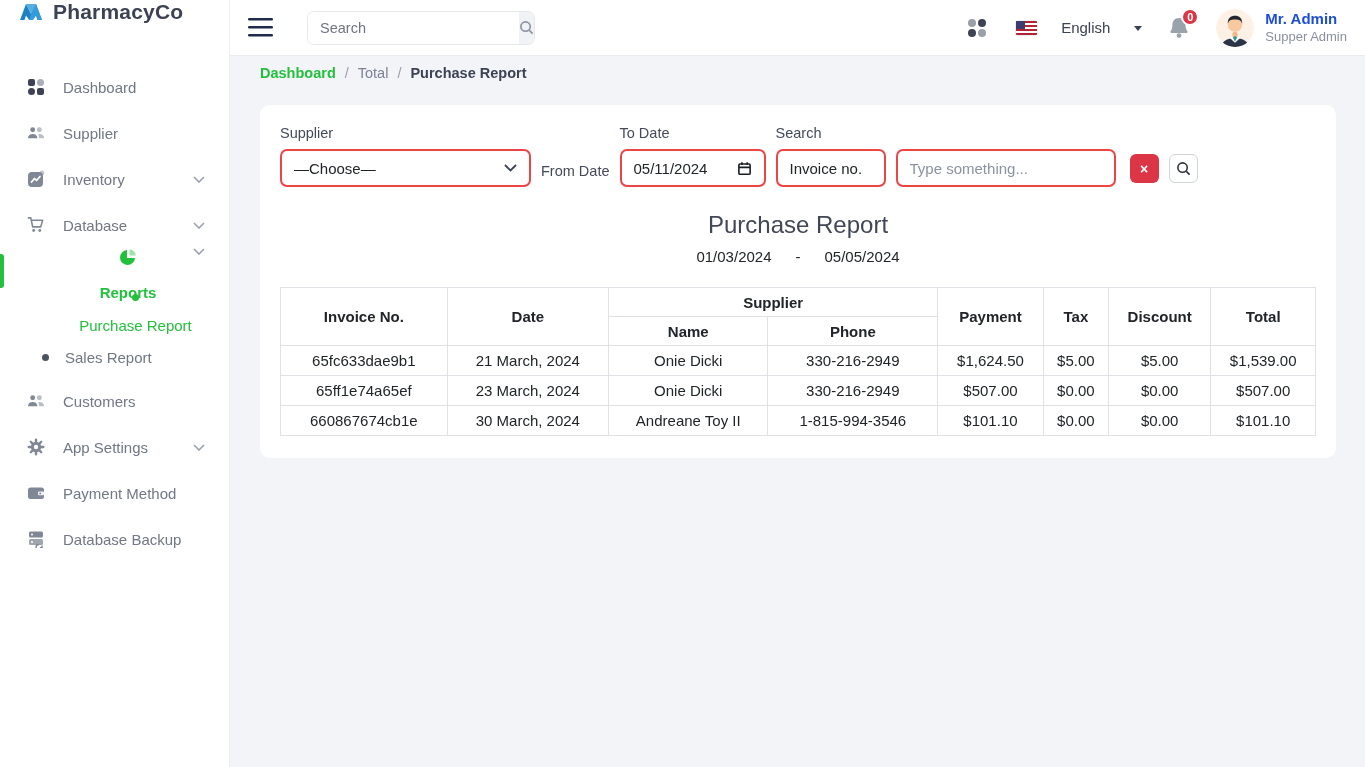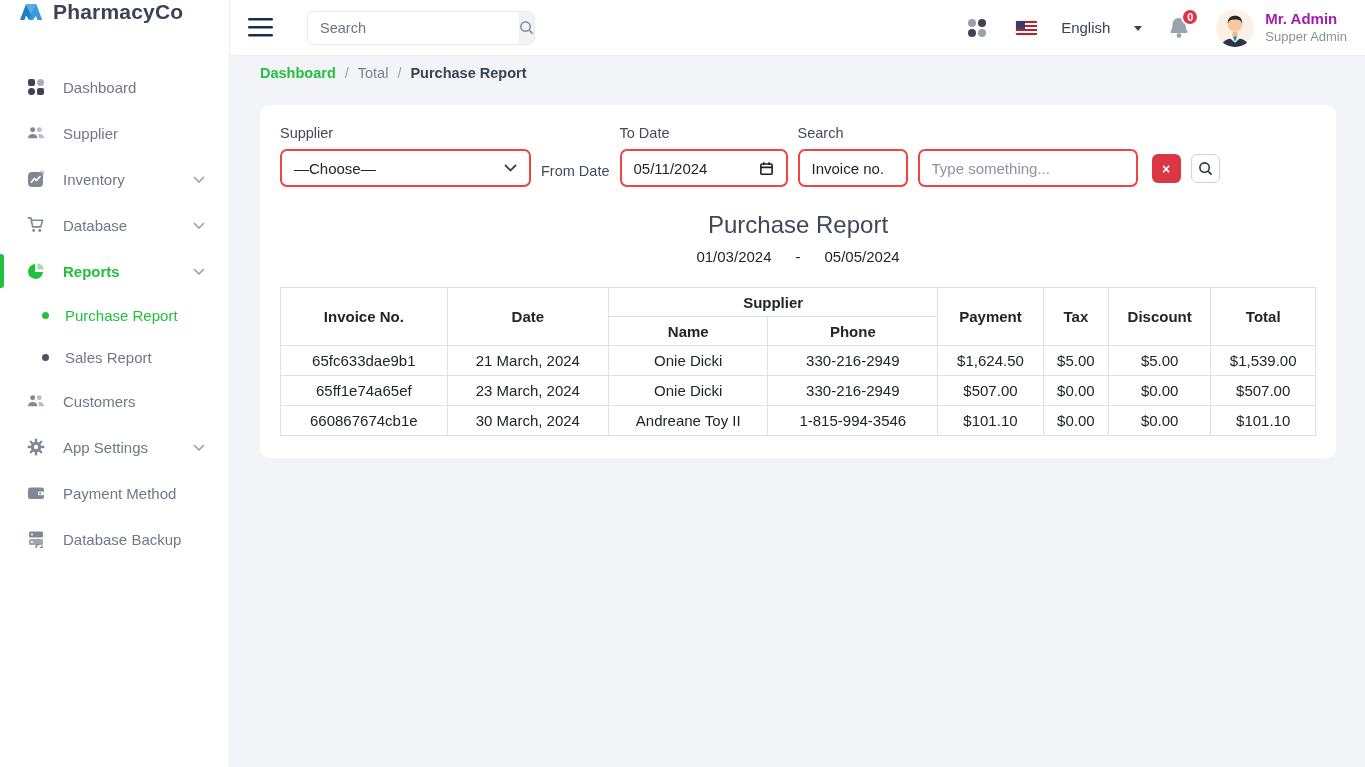--- a/index.html
+++ b/index.html
@@ -19,21 +19,21 @@
   .brand-name { font-size:21px; font-weight:bold; color:#3b4253; letter-spacing:.2px; }
   #side-menu { padding-top:8px; }
   .side-item {
     position:relative; display:flex; align-items:center; gap:18px;
     height:46px; padding-left:27px; cursor:pointer;
     color:#707786; font-size:15px; font-weight:500;
   }
   .side-item .s-icon { width:18px; height:18px; display:flex; align-items:center; justify-content:center; color:#808896; }
   .side-item .s-label { white-space:nowrap; }
   .side-item .chev { position:absolute; right:24px; color:#9aa1ac; display:flex; }
-  .side-item.active { color:var(--accent,#22c03c); font-weight:bold; }
+  .side-item.active { color:var(--accent,#22c03c); font-weight:bold;flex-direction:column; }
   .side-item.active .s-icon { color:var(--accent,#22c03c); }
   .side-item.active:not(.sub)::before {
     content:""; position:absolute; left:0; top:6px; bottom:6px; width:4px;
     background:var(--accent,#22c03c); border-radius:0 3px 3px 0;
   }
   .side-item.sub { height:42px; padding-left:42px; gap:16px; font-weight:500; }
   .side-item.sub .bullet { width:7px; height:7px; border-radius:50%; background:#4b5260; }
   .side-item.sub.active .bullet { background:var(--accent,#22c03c); }
   
   header {
@@ -57,40 +57,40 @@
   .flag::after { content:""; position:absolute; left:0; top:0; width:9px; height:8px; background:#3c3b6e; }
   .lang-label { font-size:15px; color:#3b4253; }
   .caret { width:0; height:0; border-left:4.5px solid transparent; border-right:4.5px solid transparent;
     border-top:5px solid #3b4253; margin-top:2px; }
   .bell-wrap { position:relative; cursor:pointer; display:flex; }
   .badge { position:absolute; top:-8px; right:-9px; min-width:18px; height:18px; border-radius:50%;
     background:var(--danger,#dc3545); border:2px solid #fff; color:#fff; font-size:11px; font-weight:bold;
     display:flex; align-items:center; justify-content:center; }
   .user { display:flex; align-items:center; gap:11px; cursor:pointer; }
   .avatar { width:38px; height:38px; border-radius:50%; overflow:hidden; flex:0 0 auto; }
-  .user-name { font-size:15px; font-weight:bold; color:#a21caf; line-height:1.25; }
+  .user-name { font-size:15px; font-weight:bold; color:#1d4ed8; line-height:1.25; }
   .user-role { font-size:13px; color:#8a919d; line-height:1.25; }
   
   main { margin-left:230px; padding:20px 29px 0 30px; }
   .page-title { font-size:26px; font-weight:500; color:#414757; }
   .breadcrumb { display:flex; align-items:center; gap:9px; margin-top:14px; font-size:14.5px; }
   .bc-home { color:var(--accent,#22c03c); font-weight:bold; cursor:pointer; }
   .bc-sep { color:#9aa1ac; }
   .bc-mid { color:#7b8295; cursor:pointer; }
   .bc-cur { color:#3b4253; font-weight:bold; }
   .card { margin-top:24px; background:#fff; border-radius:10px; padding:20px 20px 22px; }
   .filters { display:flex; align-items:flex-end; gap:10px; }
   .fgroup { display:flex; flex-direction:column; }
   .flabel { font-size:14.5px; color:#434a5a; margin-bottom:8px; }
   .input { height:38px; border:2px solid #ef4444; border-radius:7px; background:#fff;
     display:flex; align-items:center; padding:0 12px; font-size:15px; color:#212529; cursor:pointer; }
   .input.select { justify-content:space-between; }
   .sel-supplier { width:251px; }
   .date-input { width:165px; justify-content:space-between; }
-  .date-input.to { width:168px;align-items:center; }
+  .date-input.to { width:146px;align-items:center; }
   .sel-field { width:110px; }
   .search-text { width:220px; }
   .search-text input { width:100%; height:100%; border:none; outline:none; font-size:15px;
     font-family:"Liberation Sans",sans-serif; color:#212529; background:transparent; }
   .search-text input::placeholder { color:#8b93a0; }
   .btn-clear { width:29px; height:29px; margin-left:4px; margin-bottom:4px; border:none; border-radius:6px;
     background:var(--danger,#dc3545); color:#fff; font-size:14px; font-weight:bold; cursor:pointer;
     display:flex; align-items:center; justify-content:center; }
   .btn-find { width:29px; height:29px; margin-bottom:4px; border:1px solid #cfd3da; border-radius:6px;
     background:#fff; cursor:pointer; display:flex; align-items:center; justify-content:center; }

